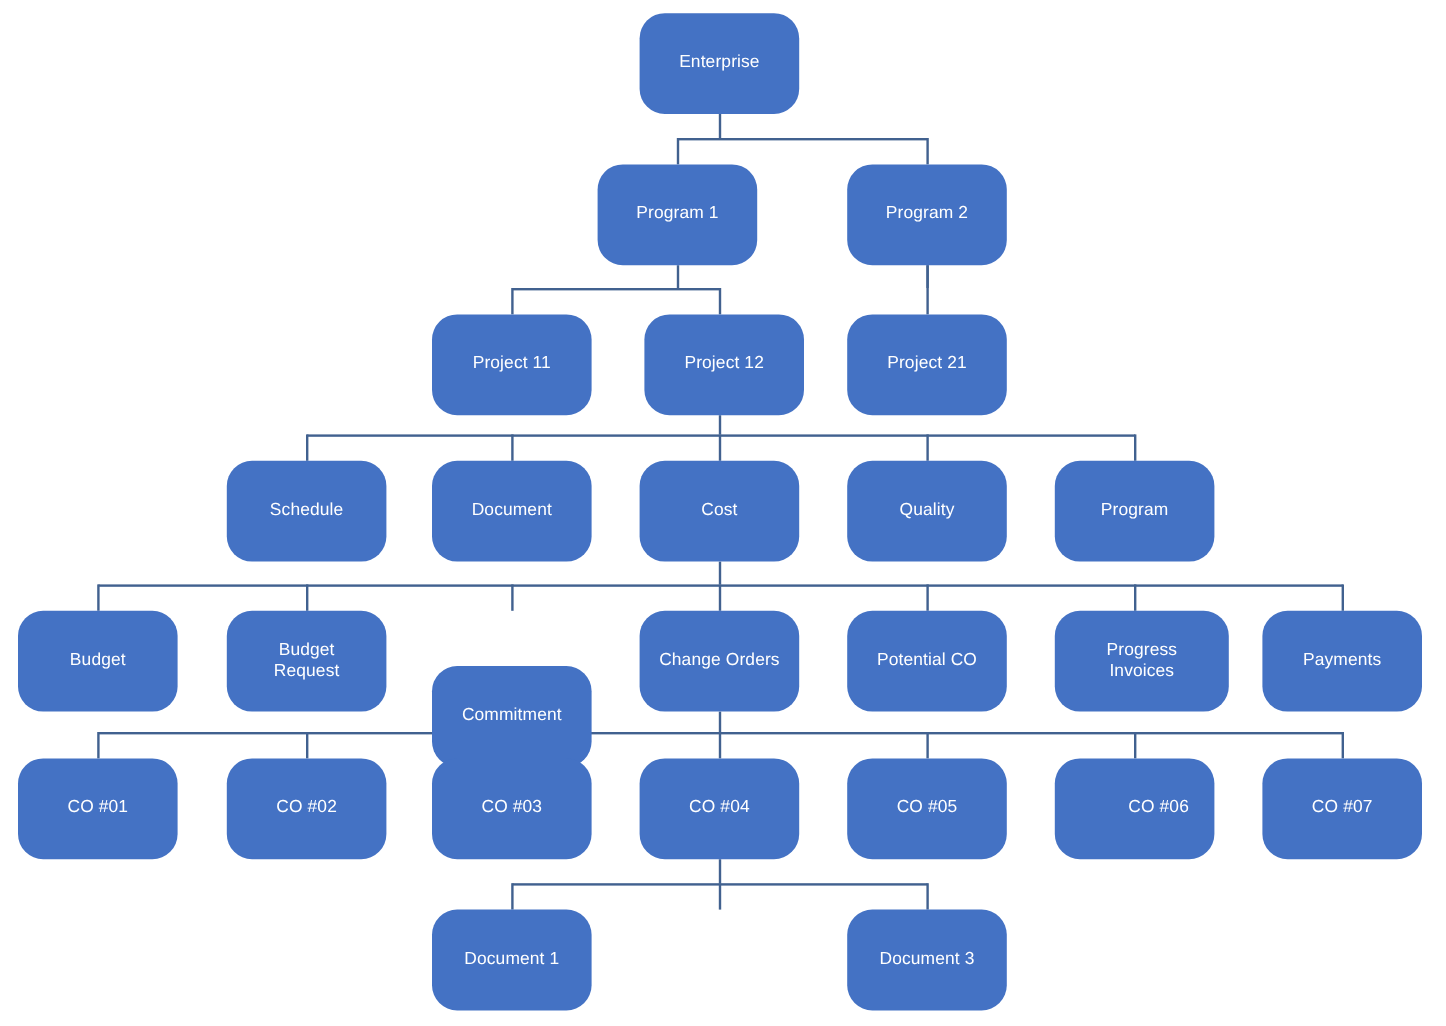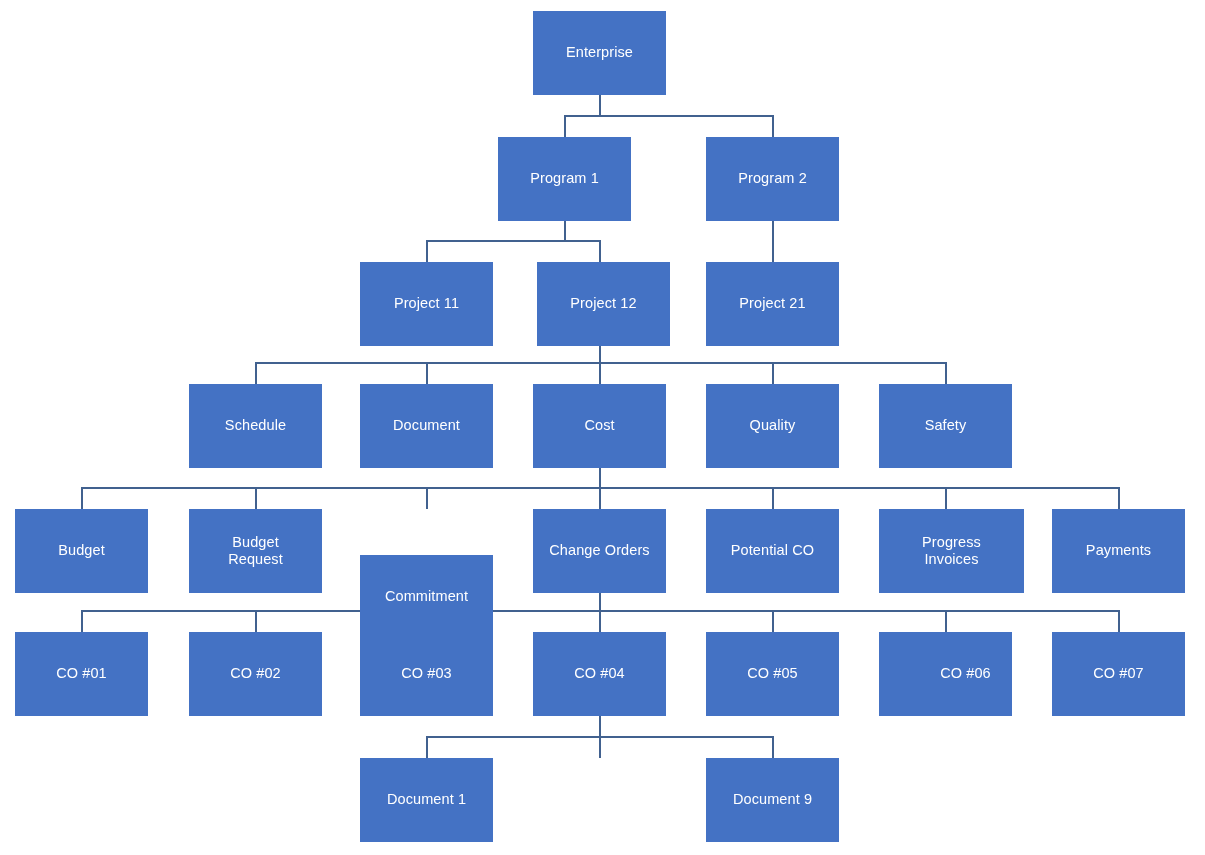--- a/index.html
+++ b/index.html
@@ -18,21 +18,21 @@
     background: #ffffff;
     overflow: hidden;
   }
   .node {
     position: absolute;
     box-sizing: border-box;
     display: flex;
     align-items: center;
     justify-content: center;
     text-align: center;
-    border-radius: 0;
+    border-radius: 21px;
     background: #4472C4;
     color: #ffffff;
     font-size: 14.5px;
     line-height: 1.18;
     letter-spacing: 0.1px;
     white-space: pre-line;
     z-index: 2;
     user-select: none;
   }
   .edge {
@@ -50,39 +50,39 @@
     <div class="node" style="left: 533px; top: 11px; width: 133px; height: 84px;"><span>Enterprise</span></div>
     <div class="node" style="left: 498px; top: 137px; width: 133px; height: 84px;"><span>Program 1</span></div>
     <div class="node" style="left: 706px; top: 137px; width: 133px; height: 84px;"><span>Program 2</span></div>
     <div class="node" style="left: 360px; top: 262px; width: 133px; height: 84px;"><span>Project 11</span></div>
     <div class="node" style="left: 537px; top: 262px; width: 133px; height: 84px;"><span>Project 12</span></div>
     <div class="node" style="left: 706px; top: 262px; width: 133px; height: 84px;"><span>Project 21</span></div>
     <div class="node" style="left: 189px; top: 384px; width: 133px; height: 84px;"><span>Schedule</span></div>
     <div class="node" style="left: 360px; top: 384px; width: 133px; height: 84px;"><span>Document</span></div>
     <div class="node" style="left: 533px; top: 384px; width: 133px; height: 84px;"><span>Cost</span></div>
     <div class="node" style="left: 706px; top: 384px; width: 133px; height: 84px;"><span>Quality</span></div>
-    <div class="node" style="left: 879px; top: 384px; width: 133px; height: 84px;"><span>Safety</span></div>
+    <div class="node" style="left: 879px; top: 384px; width: 133px; height: 84px;"><span>Program</span></div>
     <div class="node" style="left: 15px; top: 509px; width: 133px; height: 84px;"><span>Budget</span></div>
     <div class="node" style="left: 189px; top: 509px; width: 133px; height: 84px;"><span>Budget
 Request</span></div>
     <div class="node" style="left: 360px; top: 509px; width: 133px; height: 84px; margin-top: 46px;"><span>Commitment</span></div>
     <div class="node" style="left: 533px; top: 509px; width: 133px; height: 84px;"><span>Change Orders</span></div>
     <div class="node" style="left: 706px; top: 509px; width: 133px; height: 84px;"><span>Potential CO</span></div>
     <div class="node" style="left: 879px; top: 509px; width: 145px; height: 84px;"><span>Progress
 Invoices</span></div>
     <div class="node" style="left: 1052px; top: 509px; width: 133px; height: 84px;"><span>Payments</span></div>
     <div class="node" style="left: 15px; top: 632px; width: 133px; height: 84px;"><span>CO #01</span></div>
     <div class="node" style="left: 189px; top: 632px; width: 133px; height: 84px;"><span>CO #02</span></div>
     <div class="node" style="left: 360px; top: 632px; width: 133px; height: 84px;"><span>CO #03</span></div>
     <div class="node" style="left: 533px; top: 632px; width: 133px; height: 84px;"><span>CO #04</span></div>
     <div class="node" style="left: 706px; top: 632px; width: 133px; height: 84px;"><span>CO #05</span></div>
     <div class="node" style="left: 879px; top: 632px; width: 133px; height: 84px; padding-left: 40px;"><span>CO #06</span></div>
     <div class="node" style="left: 1052px; top: 632px; width: 133px; height: 84px;"><span>CO #07</span></div>
     <div class="node" style="left: 360px; top: 758px; width: 133px; height: 84px;"><span>Document 1</span></div>
-    <div class="node" style="left: 706px; top: 758px; width: 133px; height: 84px;"><span>Document 9</span></div>
+    <div class="node" style="left: 706px; top: 758px; width: 133px; height: 84px;"><span>Document 3</span></div>
     <div class="edge v" style="left: 599px; top: 95px; height: 20px;"></div>
     <div class="edge h" style="left: 565px; top: 115px; width: 208px;"></div>
     <div class="edge v" style="left: 564px; top: 115px; height: 22px;"></div>
     <div class="edge v" style="left: 772px; top: 115px; height: 22px;"></div>
     <div class="edge v" style="left: 564px; top: 221px; height: 19px;"></div>
     <div class="edge h" style="left: 427px; top: 240px; width: 173px;"></div>
     <div class="edge v" style="left: 426px; top: 240px; height: 22px;"></div>
     <div class="edge v" style="left: 599px; top: 240px; height: 22px;"></div>
     <div class="edge v" style="left: 772px; top: 221px; height: 19px;"></div>
     <div class="edge v" style="left: 772px; top: 221px; height: 41px;"></div>

